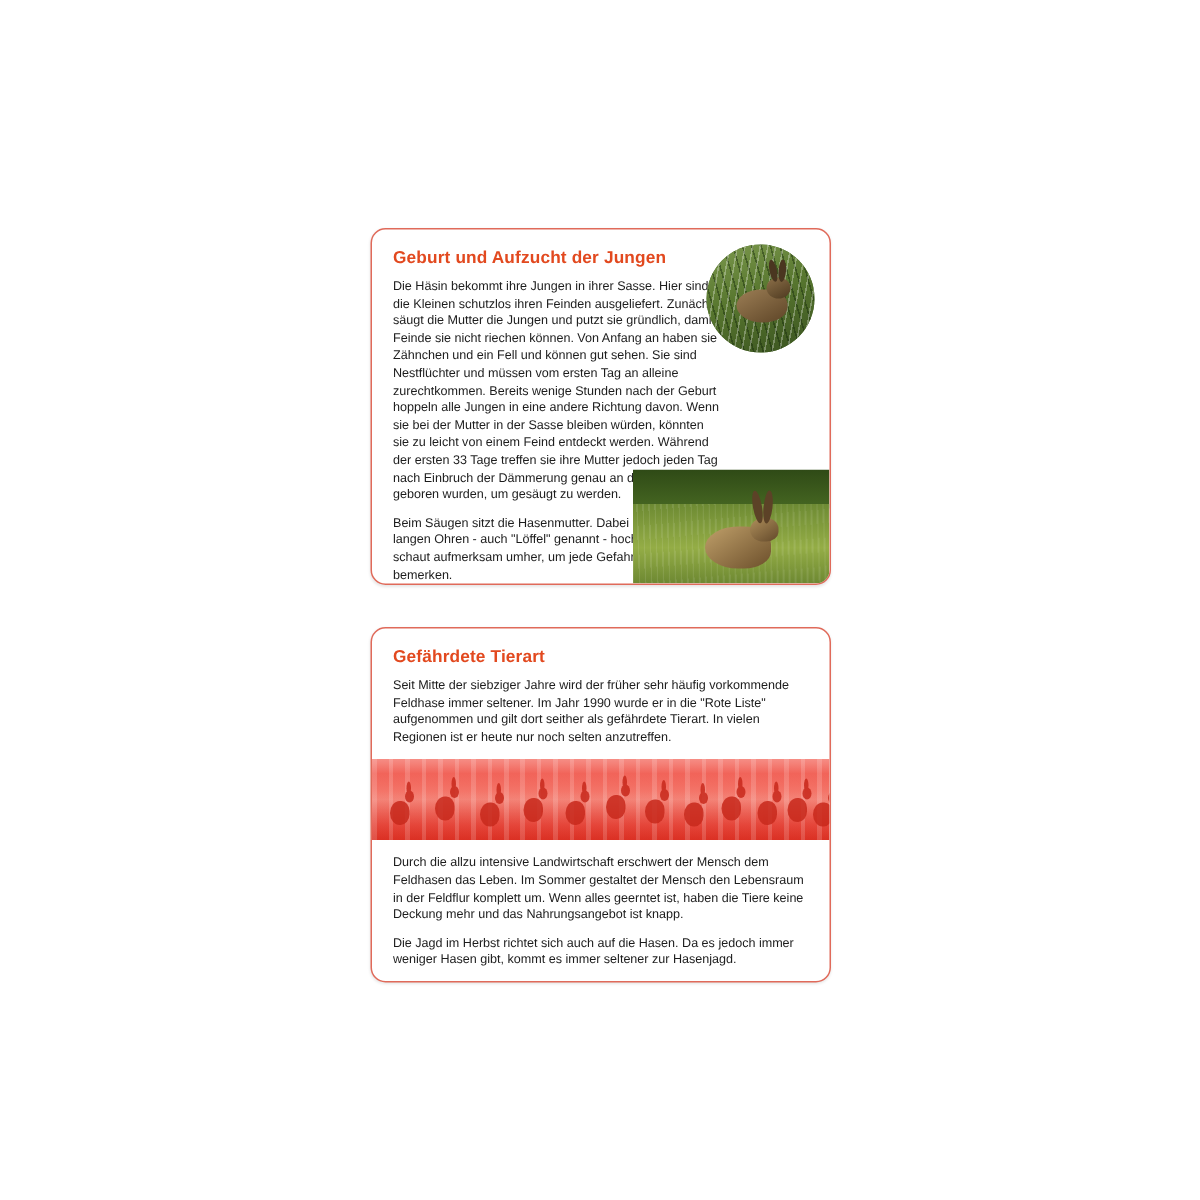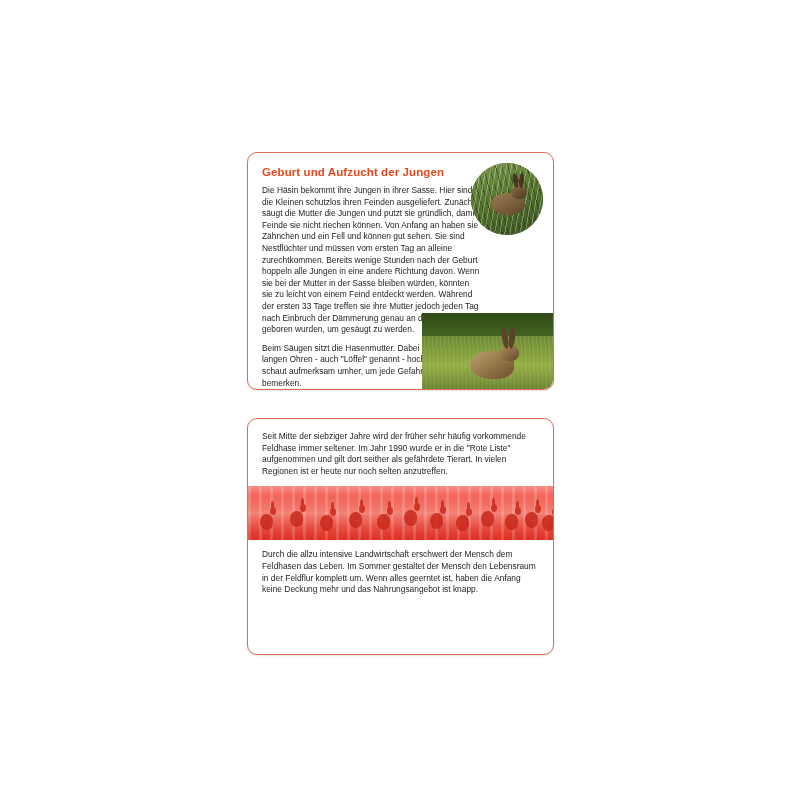--- a/index.html
+++ b/index.html
@@ -239,20 +239,21 @@
           <p class="body-text">Beim Säugen sitzt die Hasenmutter. Dabei hat sie ihre langen Ohren - auch "Löffel" genannt - hoch gestellt und schaut aufmerksam umher, um jede Gefahr sofort zu bemerken.</p>
         </div>
       </div>
 
     </div>
   </div>
 
   <div class="card" id="card-endangered">
 
     <div class="pad">
+      <h2 class="card-title">Gefährdete Tierart</h2>
       <p class="body-text">Seit Mitte der siebziger Jahre wird der früher sehr häufig vorkommende Feldhase immer seltener. Im Jahr 1990 wurde er in die "Rote Liste" aufgenommen und gilt dort seither als gefährdete Tierart. In vielen Regionen ist er heute nur noch selten anzutreffen.</p>
     </div>
 
     <div class="band">
       <div class="haze"></div>
       <div class="hares">
         <div class="h" style="left:12px;  bottom:2px;"></div>
         <div class="h" style="left:42px;  bottom:5px;"></div>
         <div class="h" style="left:72px;  bottom:1px;"></div>
         <div class="h" style="left:101px; bottom:4px;"></div>
@@ -261,19 +262,20 @@
         <div class="h" style="left:182px; bottom:3px;"></div>
         <div class="h" style="left:208px; bottom:1px;"></div>
         <div class="h" style="left:233px; bottom:5px;"></div>
         <div class="h" style="left:257px; bottom:2px;"></div>
         <div class="h" style="left:277px; bottom:4px;"></div>
         <div class="h" style="left:294px; bottom:1px;"></div>
       </div>
     </div>
 
     <div class="pad-lower">
-      <p class="body-text">Durch die allzu intensive Landwirtschaft erschwert der Mensch dem Feldhasen das Leben. Im Sommer gestaltet der Mensch den Lebensraum in der Feldflur komplett um. Wenn alles geerntet ist, haben die Anfang keine Deckung mehr und das Nahrungsangebot ist knapp.</p>
+      <p class="body-text">Durch die allzu intensive Landwirtschaft erschwert der Mensch dem Feldhasen das Leben. Im Sommer gestaltet der Mensch den Lebensraum in der Feldflur komplett um. Wenn alles geerntet ist, haben die Tiere keine Deckung mehr und das Nahrungsangebot ist knapp.</p>
+      <p class="body-text">Die Jagd im Herbst richtet sich auch auf die Hasen. Da es jedoch immer weniger Hasen gibt, kommt es immer seltener zur Hasenjagd.</p>
       <div class="footer-spacer"></div>
     </div>
 
   </div>
 
 </div>
 
 </body></html>

